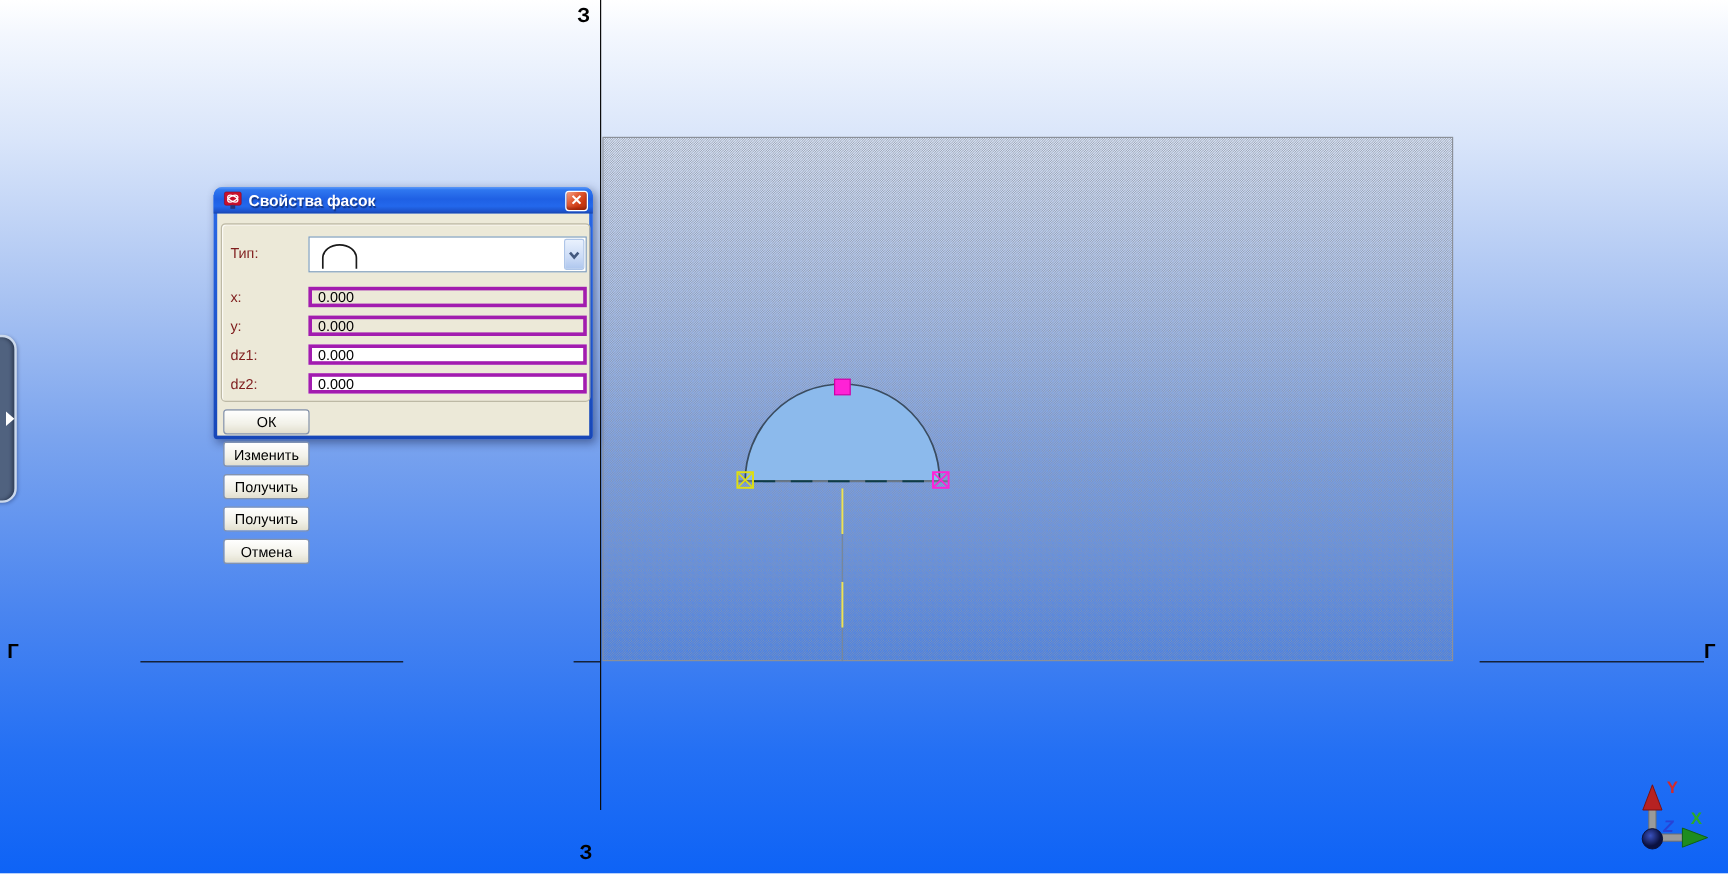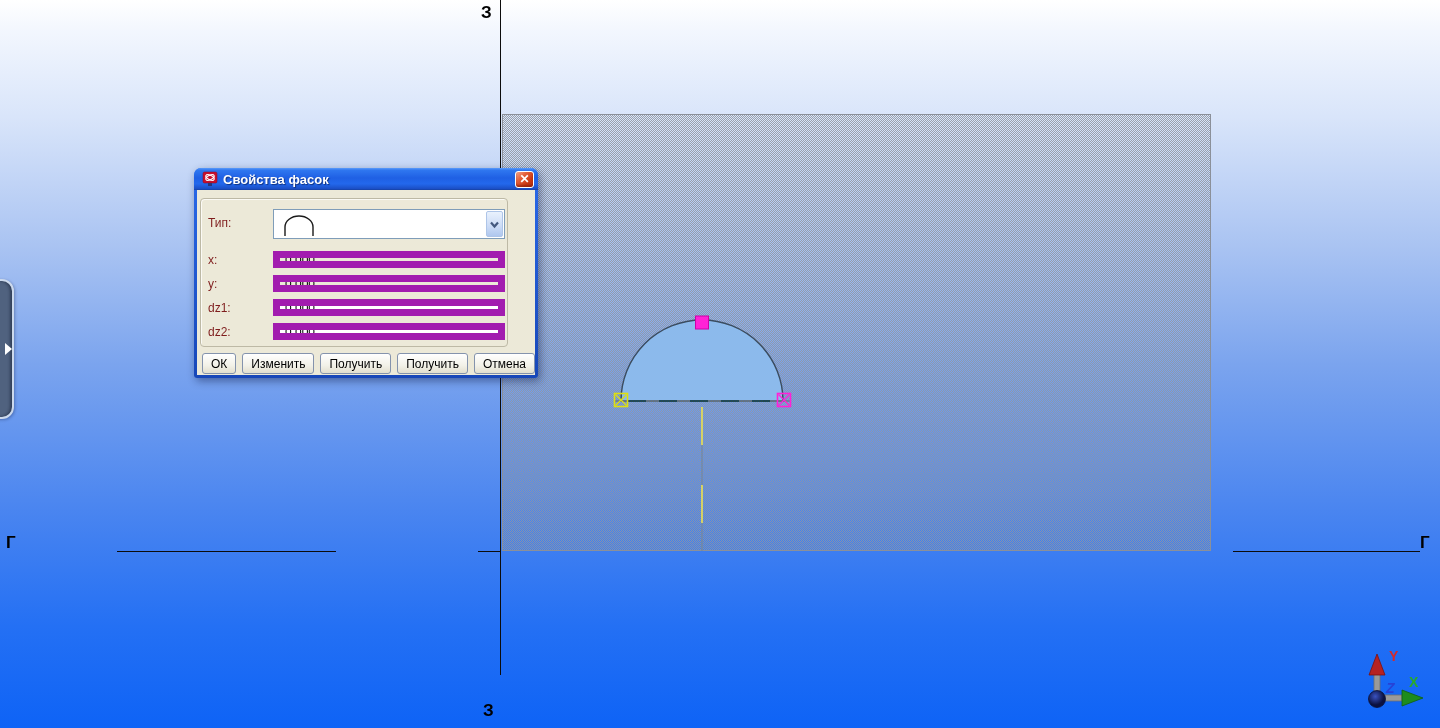--- a/index.html
+++ b/index.html
@@ -40,27 +40,26 @@
     border:2px solid #ccd9ec; border-radius:12px;
     box-shadow:inset -2px 0 3px rgba(10,20,40,.45), 1px 1px 3px rgba(10,20,60,.3);
   }
   .flyout-arrow {
     position:absolute; left:17px; top:62px; width:0; height:0;
     border-left:7px solid #fff; border-top:6px solid transparent; border-bottom:6px solid transparent;
   }
 
   
   .xp-window {
-    position:absolute; left:178px; top:168px; width:344px; height:210px;
+    position:absolute; left:178px; top:156px; width:316px; height:210px;
     border-radius:7px 7px 3px 3px;
     background:linear-gradient(180deg,#2A6AEA,#1747B8);
     padding:0 3px 3px 3px;
     box-shadow:2px 3px 8px rgba(8,18,60,.45);
     font-size:12px;
-    margin-left:16px;
   }
   .xp-title {
     height:22px; margin:0 -3px; padding:0 3px; position:relative;
     border-radius:7px 7px 0 0;
     background:linear-gradient(180deg,#5A9AFA 0%,#2F77F0 10%,#1F60E4 45%,#2368EC 72%,#1B4FC6 94%,#16409F 100%);
     display:flex; align-items:center;
   }
   .xp-title-text {
     color:#fff; font-weight:bold; font-size:13px; margin-left:5px;
     text-shadow:1px 1px 1px #10317e; white-space:nowrap;
@@ -75,36 +74,36 @@
   }
   .xp-client { position:relative; background:#ECE9D8; height:185px; }
   .groupbox {
     position:absolute; left:3px; top:8px; width:308px; height:149px;
     border:1px solid #bdb9a5; border-radius:4px;
     box-shadow:inset 1px 1px 0 #fbfaf5;
   }
   .fld-label { position:absolute; left:11px; color:#7f1d1d; }
   .xp-field {
     position:absolute; left:76px; width:232px; height:17px;
-    border:7px solid #a21caf; background:#fff; font-size:12px;
+    border:3px solid #a21caf; background:#fff; font-size:12px;
     font-family:"Liberation Sans",sans-serif; padding:0 0 0 5px; color:#000;
   }
   .xp-field.ro { background:#ECE9D8; }
   .combo {
     position:absolute; left:76px; top:19px; width:232px; height:30px;
     border:1px solid #7F9DB9; background:#fff;
   }
   .combo-glyph { position:absolute; left:6px; top:4px; }
   .combo-btn {
     position:absolute; right:1px; top:1px; bottom:1px; width:17px;
     background:linear-gradient(180deg,#E9F1FD,#CBDBF6 60%,#AFC7EE);
     border:1px solid #AEC5E8; border-radius:2px;
     display:flex; align-items:center; justify-content:center; cursor:pointer;
   }
-  .btn-row { position:absolute; left:5px; top:163px; display:flex; gap:6px; }
+  .btn-row { position:absolute; left:5px; top:163px; display:flex; gap:6px;flex-direction:column; }
   .xp-btn {
     height:21px; border:1px solid #8493ad; border-radius:3px;
     background:linear-gradient(180deg,#FFFFFF,#F2F1E8 60%,#E2DfCE);
     font-family:"Liberation Sans",sans-serif; font-size:12px; color:#000;
     padding:0 8px; cursor:pointer; white-space:nowrap;
   }
 </style>
 </head>
 <body>
 

